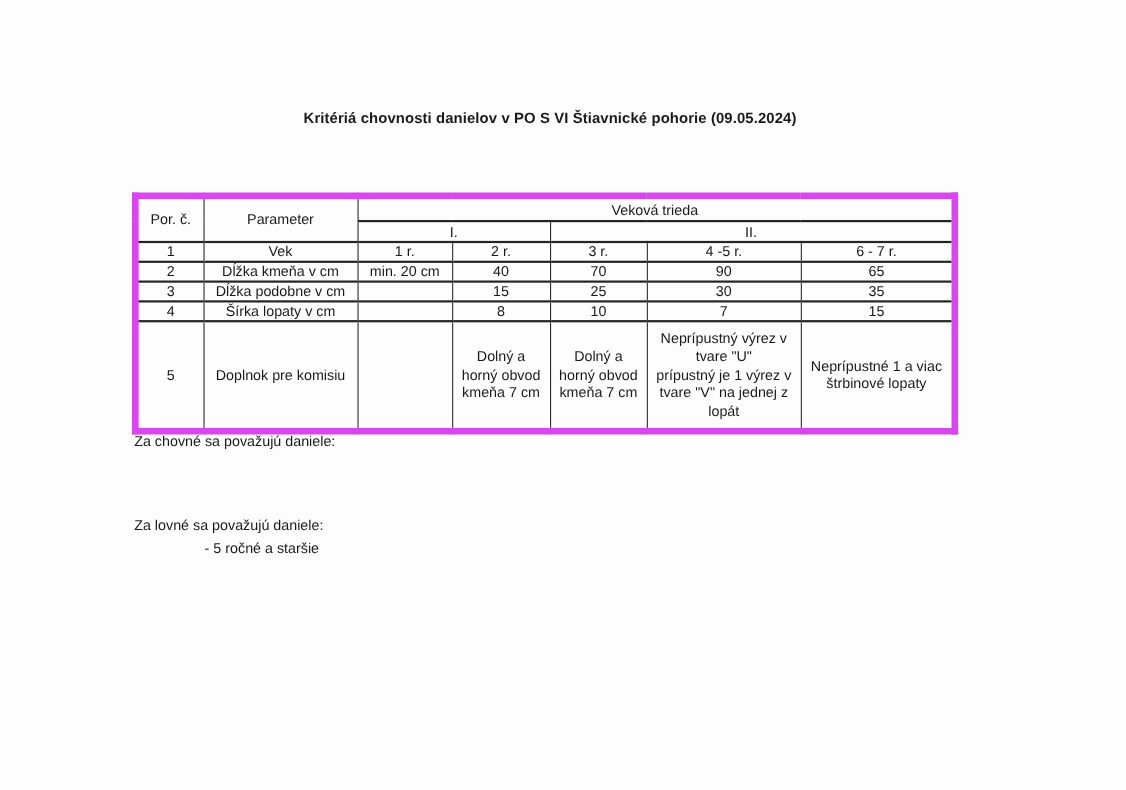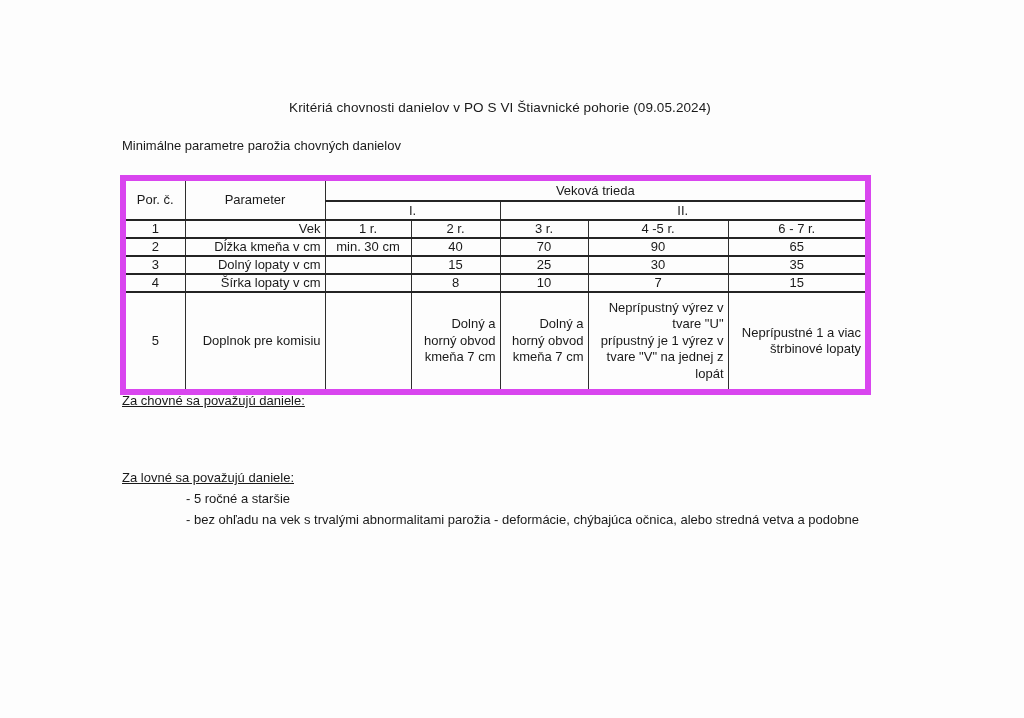--- a/index.html
+++ b/index.html
@@ -13,21 +13,21 @@
   .page {
     position: relative;
     width: 1024px; height: 718px;
     background: #fdfdfd;
     overflow: hidden;
   }
   .title {
     position: absolute;
     top: 100px; left: 120px; width: 760px;
     text-align: center;
-    font-size: 13.5px; font-weight: normal;
+    font-size: 13.5px; font-weight: bold;
     letter-spacing: 0.1px;
   }
   .subtitle {
     position: absolute;
     top: 138px; left: 122px;
     font-size: 13px;
   }
   table.criteria {
     position: absolute;
     top: 175px; left: 120px;
@@ -41,51 +41,49 @@
     border-top: 2px solid #242424;
     border-bottom: 2px solid #242424;
     border-left: 1px solid #2e2e2e;
     border-right: 1px solid #2e2e2e;
     padding: 0 4px;
     line-height: 16px;
     vertical-align: middle;
     overflow: hidden;
   }
   td.center { text-align: center; }
-  td.left   { text-align: right; }
+  td.left   { text-align: center; }
   td.thickleft { border-left: 3px solid #1c1c1c; }
   tr.hrow1 td { height: 19px; }
   tr.hrow2 td { height: 17px; }
   tr.drow  td { height: 16px; }
   tr.bigrow td {
     height: 92px;
     white-space: pre-line;
     line-height: 16.5px;
     padding: 2px 4px;
   }
   .section-heading {
     position: absolute;
     left: 122px;
     font-size: 13px;
-    text-decoration: underline;
   }
   .bullet {
     position: absolute;
     left: 186px;
     font-size: 13px;
     white-space: nowrap;
   }
 </style>
 </head>
 <body>
 
 <div class="page">
 
   <div class="title">Kritériá chovnosti danielov v PO S VI Štiavnické pohorie (09.05.2024)</div>
-  <div class="subtitle">Minimálne parametre parožia chovných danielov</div>
 
   <table class="criteria">
     <colgroup>
       <col style="width:62px">
       <col style="width:140px">
       <col style="width:86px">
       <col style="width:89px">
       <col style="width:88px">
       <col style="width:140px">
       <col style="width:140px">
@@ -107,30 +105,30 @@
         <td class="center thickleft">1 r.</td>
         <td class="center">2 r.</td>
         <td class="center">3 r.</td>
         <td class="center">4 -5 r.</td>
         <td class="center">6 - 7 r.</td>
       </tr>
 
       <tr class="drow">
         <td class="center">2</td>
         <td class="left">Dĺžka kmeňa v cm</td>
-        <td class="center thickleft">min. 30 cm</td>
+        <td class="center thickleft">min. 20 cm</td>
         <td class="center">40</td>
         <td class="center">70</td>
         <td class="center">90</td>
         <td class="center">65</td>
       </tr>
 
       <tr class="drow">
         <td class="center">3</td>
-        <td class="left">Dolný lopaty v cm</td>
+        <td class="left">Dĺžka podobne v cm</td>
         <td class="center thickleft"></td>
         <td class="center">15</td>
         <td class="center">25</td>
         <td class="center">30</td>
         <td class="center">35</td>
       </tr>
 
       <tr class="drow">
         <td class="center">4</td>
         <td class="left">Šírka lopaty v cm</td>
@@ -151,15 +149,14 @@
 prípustný je 1 výrez v tvare "V" na jednej z lopát</td>
         <td class="left">Neprípustné 1 a viac štrbinové lopaty</td>
       </tr>
     </tbody>
   </table>
 
   <div class="section-heading" style="top:393px">Za chovné sa považujú daniele:</div>
 
   <div class="section-heading" style="top:470px">Za lovné sa považujú daniele:</div>
   <div class="bullet" style="top:491px">- 5 ročné a staršie</div>
-  <div class="bullet" style="top:512px">- bez ohľadu na vek s trvalými abnormalitami parožia - deformácie, chýbajúca očnica, alebo stredná vetva a podobne</div>
 
 </div>
 
 </body></html>

